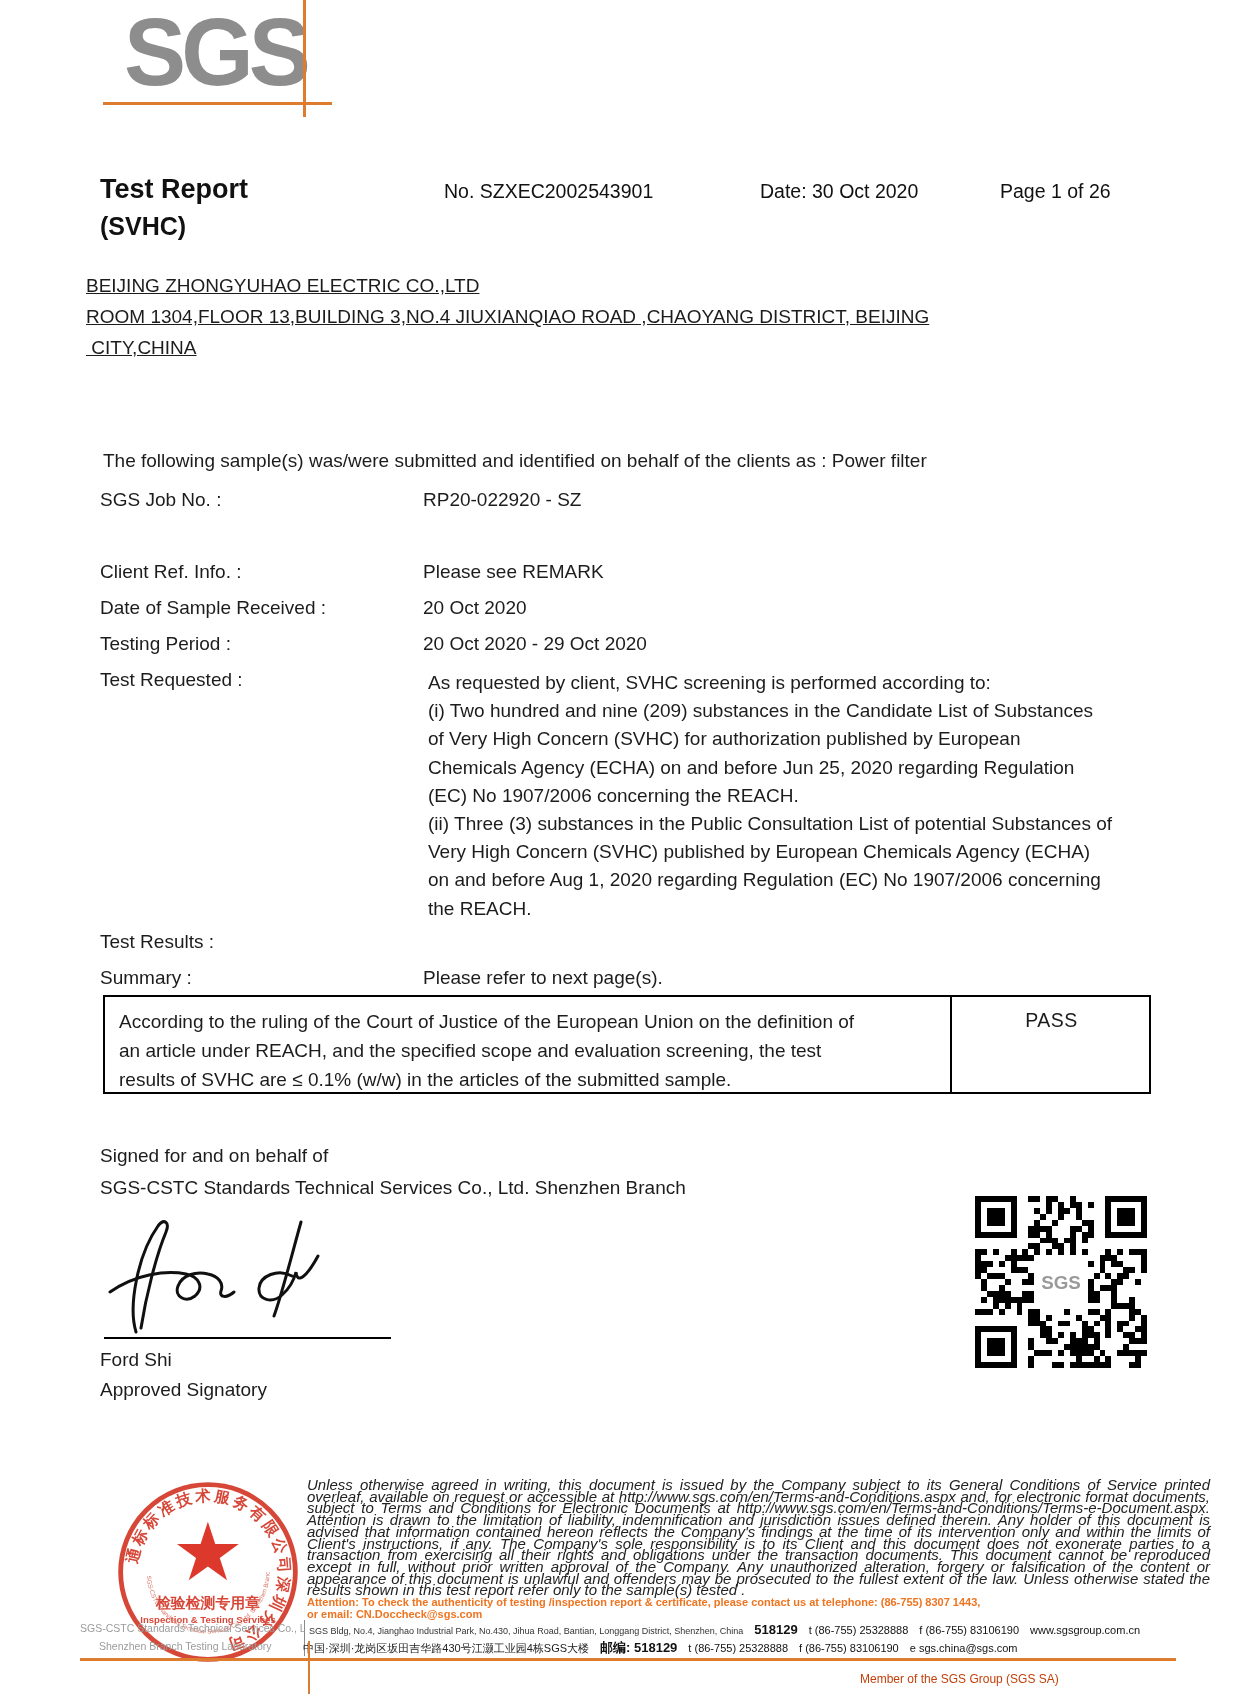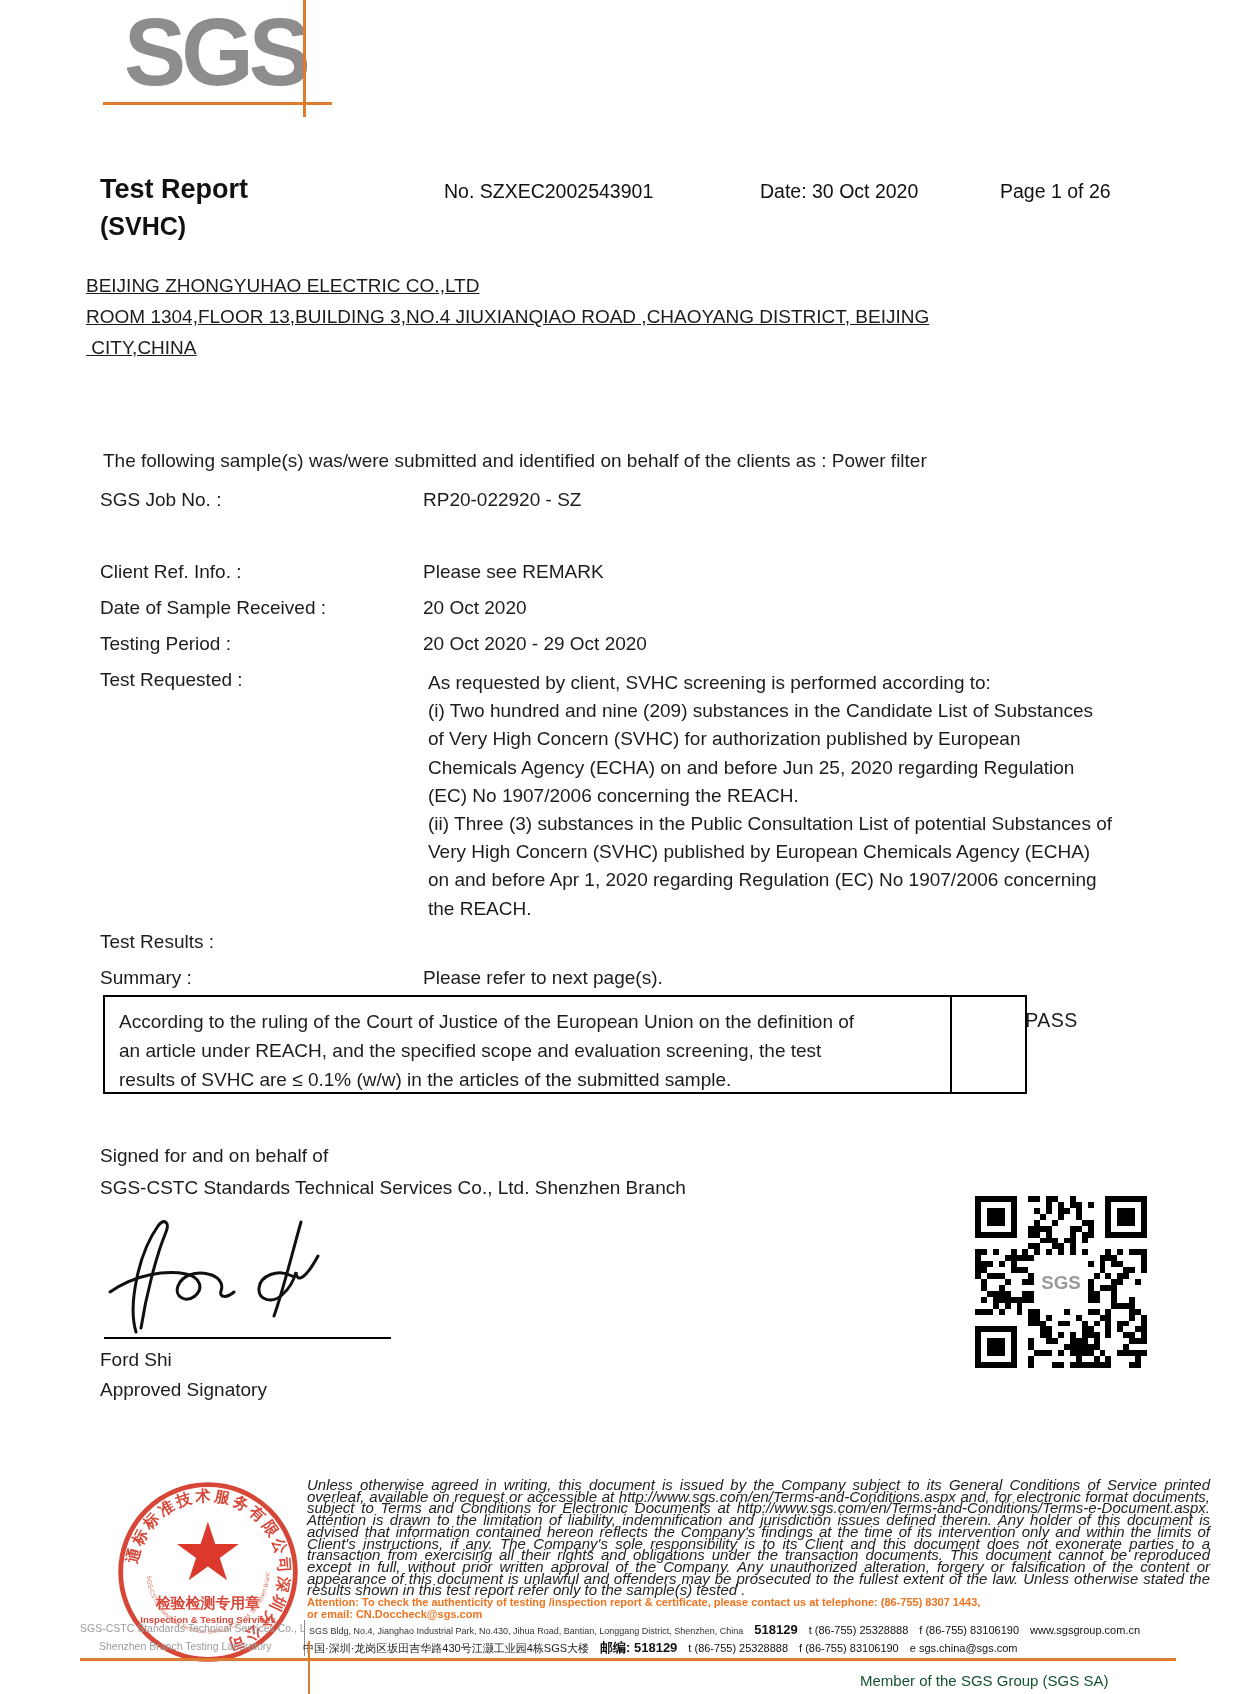--- a/index.html
+++ b/index.html
@@ -36,21 +36,21 @@
 
   
   .fine { font-size:15px; line-height:11.7px; text-align:justify; color:#222;font-style:italic; }
   .attn { font-size:11px; font-weight:bold; color:#ee7420; line-height:12px; }
   .addr-row { display:flex; align-items:baseline; gap:11px; white-space:nowrap; }
   .addr-small { font-size:9px; color:#333; }
   .addr-cn { font-size:11px; color:#222; }
   .addr-big { font-size:13px; color:#111; font-weight:bold; }
   .addr-contact { font-size:11px; color:#111; }
   .gray-co { color:#9b9b9b; font-size:10.5px; white-space:nowrap; overflow:hidden; }
-  .member { font-size:15px; color:#14532d; }
+  .member { font-size:12px; color:#c2410c; }
   .vbar { background:#8a8a8a; width:1px; }
 </style>
 </head>
 <body>
 
 <div class="page">
 
   <div class="abs logo-text" style="left:124px; top:4px;">SGS</div>
   <div class="abs orange-v" style="left:303px; top:0; height:117px;"></div>
   <div class="abs orange-h" style="left:103px; top:102px; width:229px;"></div>
@@ -88,29 +88,29 @@
 
   <div class="abs body-text" style="left:100px; top:669px;">Test Requested :</div>
   <div class="abs para" style="left:428px; top:669px;">
     <div>As requested by client, SVHC screening is performed according to:</div>
     <div>(i) Two hundred and nine (209) substances in the Candidate List of Substances</div>
     <div>of Very High Concern (SVHC) for authorization published by European</div>
     <div>Chemicals Agency (ECHA) on and before Jun 25, 2020 regarding Regulation</div>
     <div>(EC) No 1907/2006 concerning the REACH.</div>
     <div>(ii) Three (3) substances in the Public Consultation List of potential Substances of</div>
     <div>Very High Concern (SVHC) published by European Chemicals Agency (ECHA)</div>
-    <div>on and before Apr 1, 2020 regarding Regulation (EC) No 1907/2006 concerning</div>
+    <div>on and before Aug 1, 2020 regarding Regulation (EC) No 1907/2006 concerning</div>
     <div>the REACH.</div>
   </div>
 
   <div class="abs body-text" style="left:100px; top:931px;">Test Results :</div>
   <div class="abs body-text" style="left:423px; top:967px;">Please refer to next page(s).</div>
 
   <div class="abs body-text" style="left:100px; top:967px;">Summary :</div>
-  <div class="abs summary-box" style="left:103px; top:995px; width:924px; height:99px;">
+  <div class="abs summary-box" style="left:103px; top:995px; width:1048px; height:99px;">
     <div class="summary-divider" style="left:845px;"></div>
     <div class="abs summary-text" style="left:14px; top:10px; width:820px;">
       <div>According to the ruling of the Court of Justice of the European Union on the definition of</div>
       <div>an article under REACH, and the specified scope and evaluation screening, the test</div>
       <div>results of SVHC are ≤ 0.1% (w/w) in the articles of the submitted sample.</div>
     </div>
     <div class="abs pass" style="left:847px; top:12px; width:199px; text-align:center;">PASS</div>
   </div>
 
   <div class="abs sig-text" style="left:100px; top:1145px;">Signed for and on behalf of</div>

